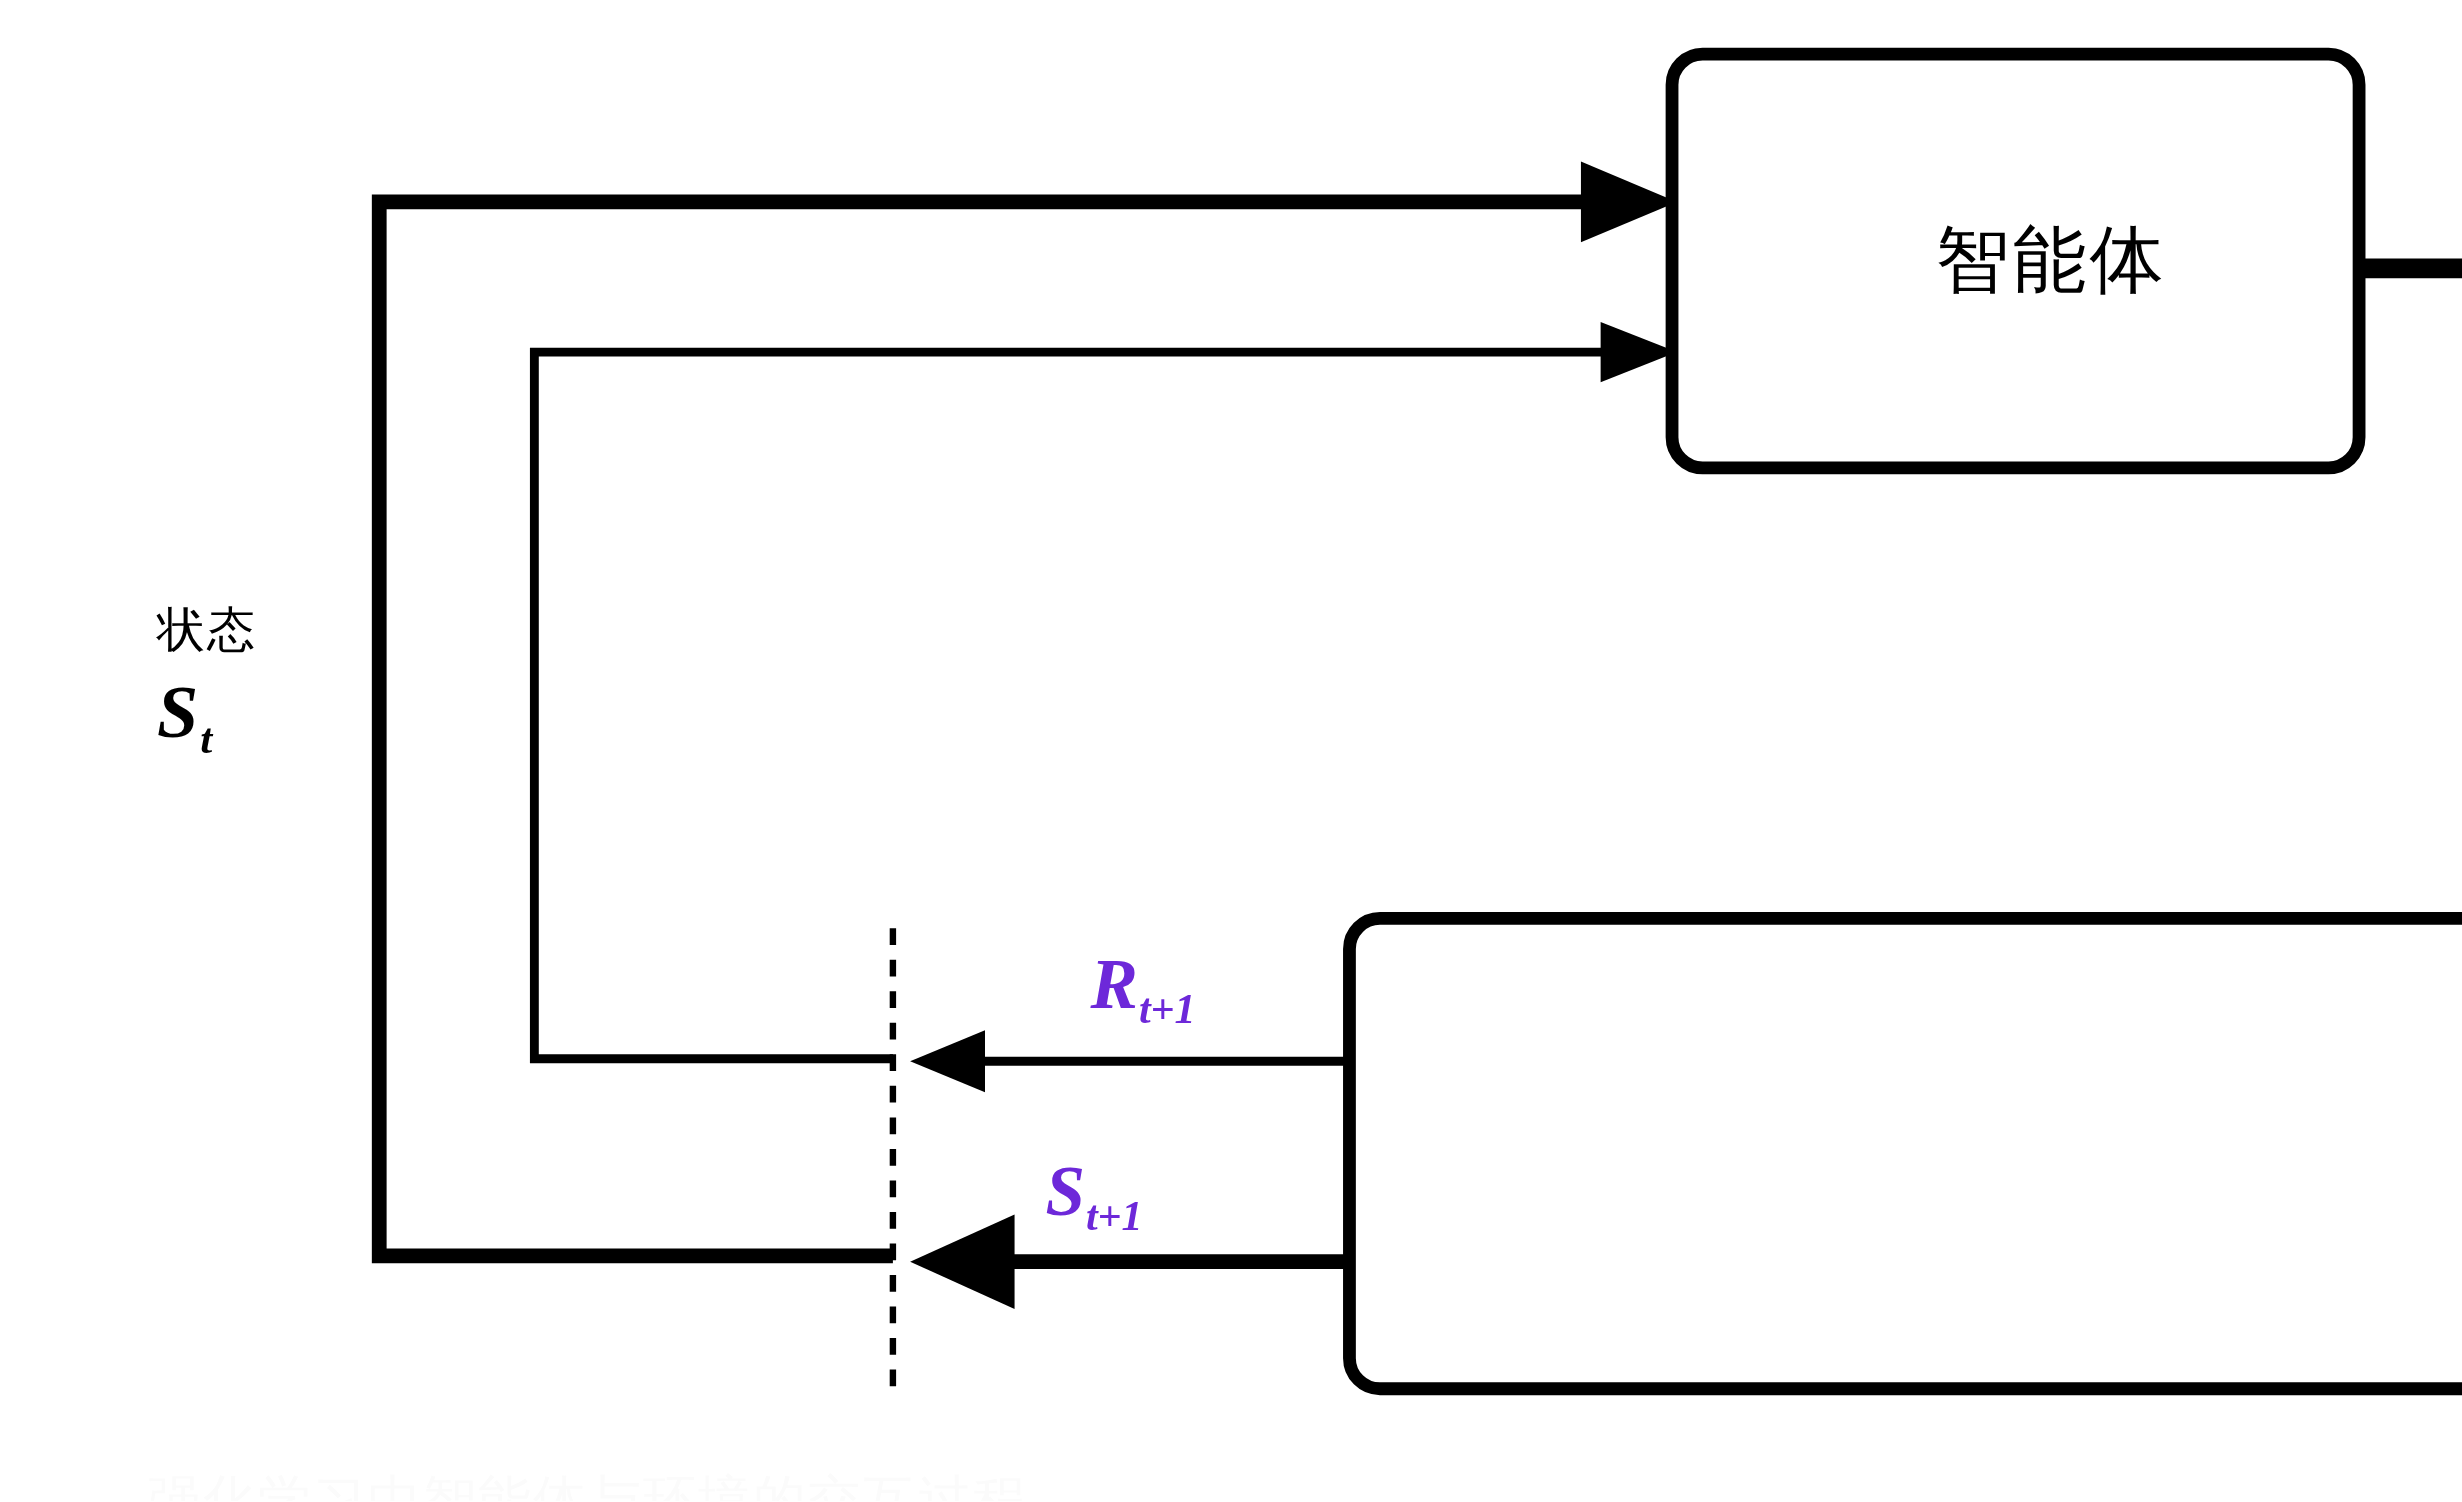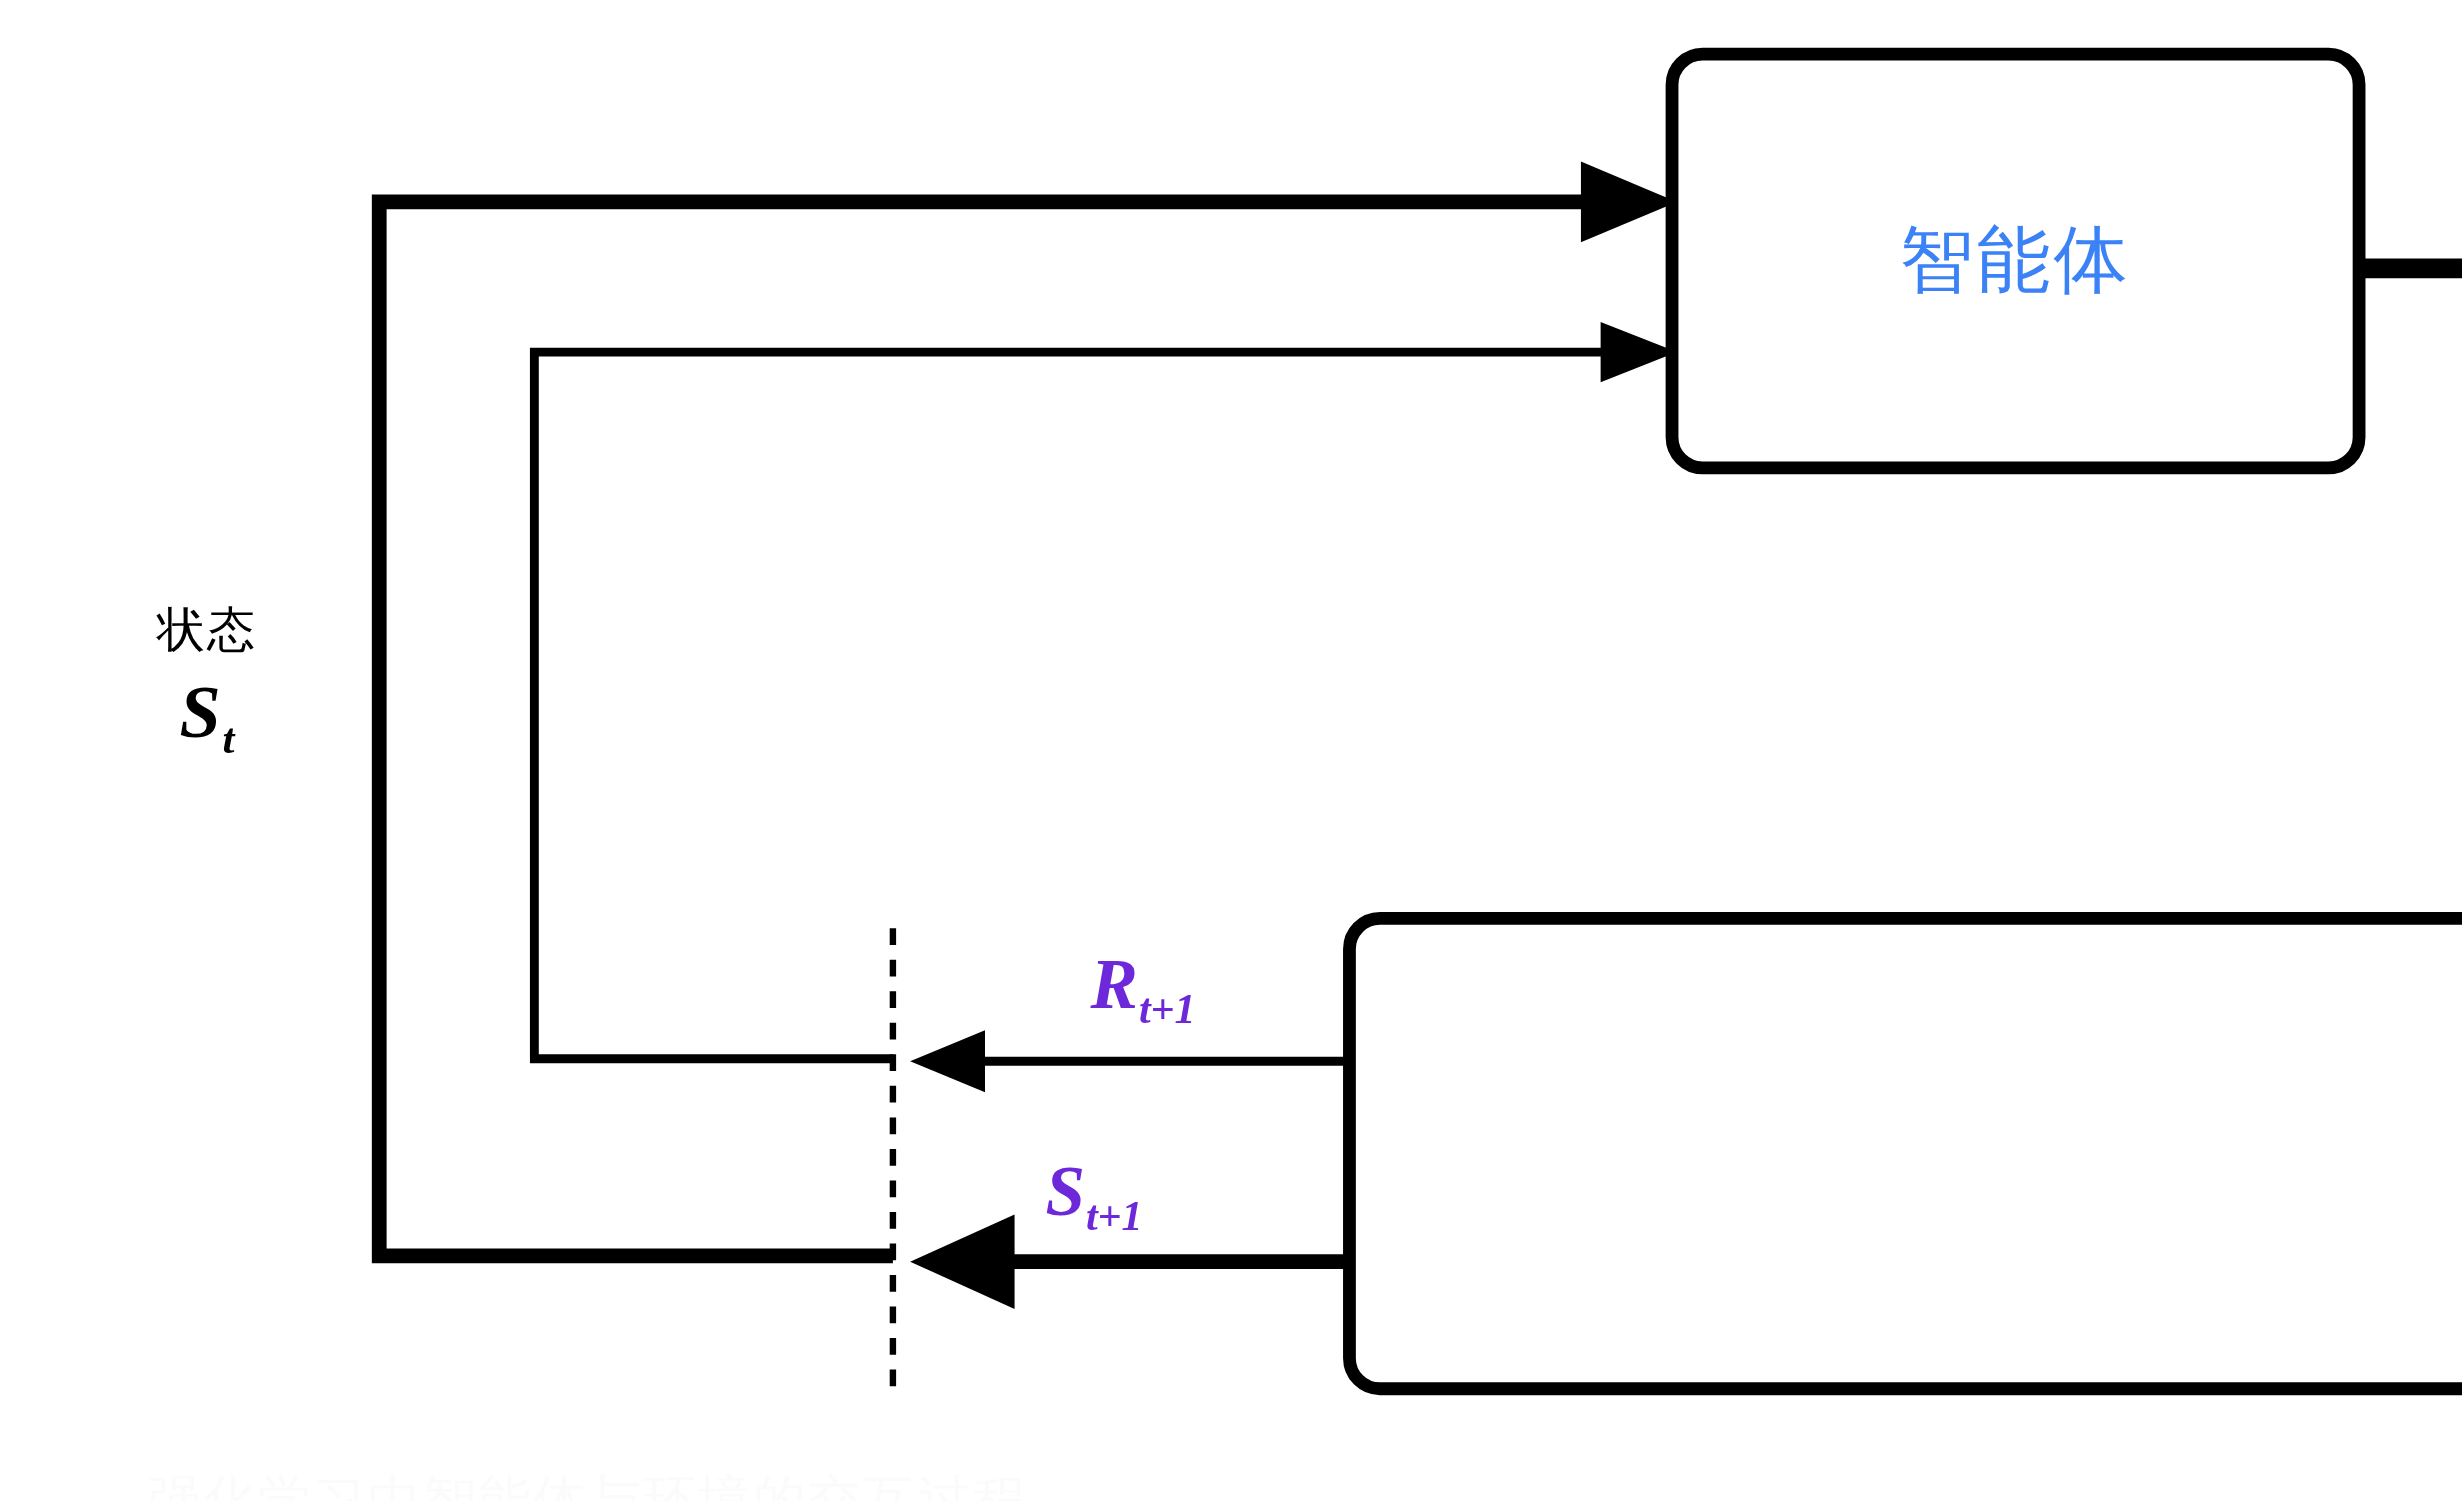--- a/index.html
+++ b/index.html
@@ -9,25 +9,26 @@
     font-family:"Liberation Serif","DejaVu Serif",serif;
     overflow:hidden;position:relative;
   }
   #stage{position:absolute;left:0;top:0;width:3940px;height:1502px;background:#fff;}
   svg.layer{position:absolute;left:0;top:0;width:3940px;height:1502px;display:block;}
 
   .node-label{
     position:absolute;
     font-family:"DejaVu Sans","Liberation Sans",sans-serif;
     font-size:74px;
-    color:#3b82f6;
+    color:#000000;
     white-space:nowrap;
     letter-spacing:3px;
     transform:translate(-50%,-50%);
     pointer-events:none;
+    margin-left:36px;
   }
   .side-label{
     position:absolute;
     color:#000;
     white-space:nowrap;
     transform:translate(-50%,-50%);
   }
   .side-label .cn{
     display:block;
     font-family:"DejaVu Sans","Liberation Sans",sans-serif;
@@ -35,21 +36,20 @@
     letter-spacing:2px;
     text-align:center;
     line-height:1.0;
   }
   .side-label .sym{
     display:block;
     font-family:"Liberation Serif","DejaVu Serif",serif;
     font-style:italic;
     font-weight:bold;
     font-size:74px;
-    text-align:center;
     line-height:1.25;
     margin-top:12.8px;
   }
   .side-label .sym .sub{
     font-size:43px;
     font-style:italic;
     font-weight:bold;
     vertical-align:sub;
     margin-left:2px;
   }

